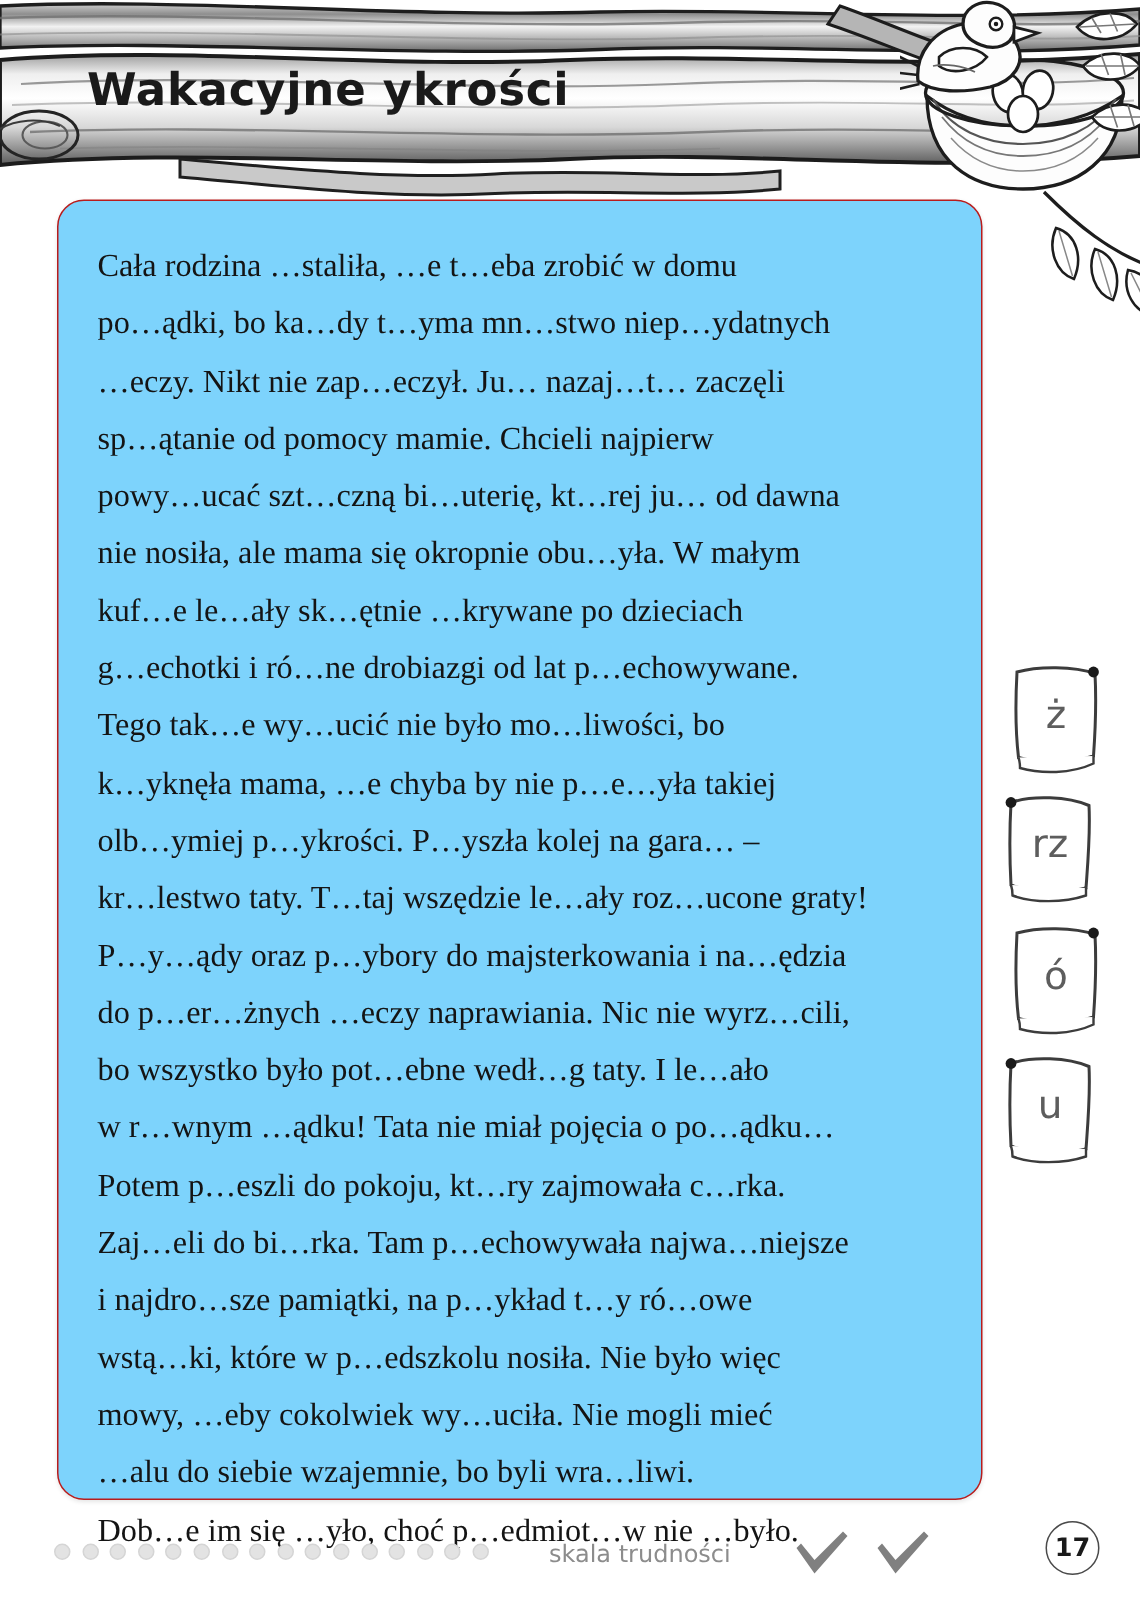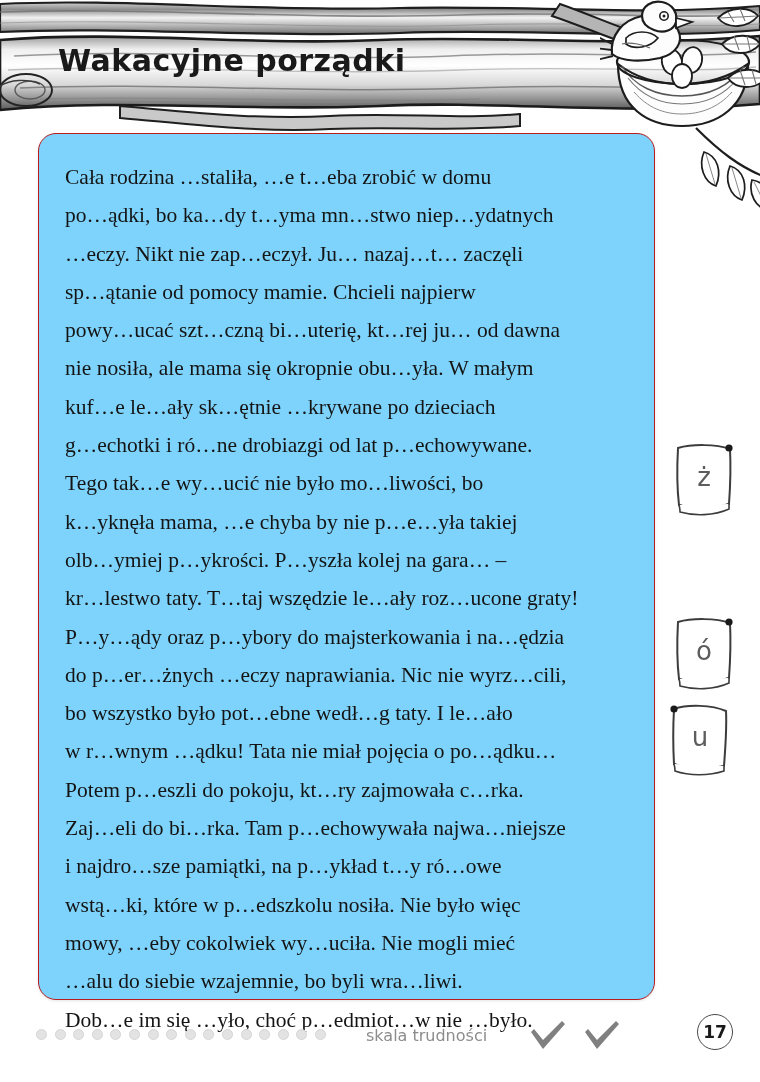--- a/index.html
+++ b/index.html
@@ -148,21 +148,21 @@
     <ellipse cx="26" cy="90" rx="26" ry="16" fill="none" stroke="#242424" stroke-width="2"></ellipse>
     <ellipse cx="30" cy="90" rx="15" ry="9" fill="none" stroke="#5a5a5a" stroke-width="1.4"></ellipse>
     <path d="M0,86 C10,80 26,78 40,84" fill="none" stroke="#3a3a3a" stroke-width="1.4"></path>
 
     <path d="M120,106 C190,112 260,120 330,116 C400,112 460,120 520,114 L520,126 C460,132 400,126 330,129 C260,133 190,124 120,118 Z" fill="#c9c9c9" stroke="#1f1f1f" stroke-width="2"></path>
 
     <path d="M560,4 C600,18 630,34 672,42 L666,54 C624,46 594,30 552,16 Z" fill="#b5b5b5" stroke="#1c1c1c" stroke-width="2"></path>
   </svg>
 </div>
 
-<div id="page-title">Wakacyjne porządki</div>
+<div id="page-title">Wakacyjne ykrości</div>
 
 <div id="branch-right">
   <svg width="170" height="260" viewBox="0 0 170 260">
 
     <path d="M18,64 C18,108 48,126 82,126 C118,126 148,106 148,64 C128,78 104,84 82,84 C58,84 36,78 18,64 Z" fill="#fdfdfd" stroke="#1d1d1d" stroke-width="2.2"></path>
     <path d="M22,66 C34,86 56,96 82,96 C108,96 130,86 144,66" fill="none" stroke="#555" stroke-width="1.4"></path>
     <path d="M28,78 C42,96 60,104 82,104 C104,104 124,96 138,78" fill="none" stroke="#777" stroke-width="1.2"></path>
     <path d="M34,92 C48,108 64,114 82,114 C100,114 118,108 132,92" fill="none" stroke="#8a8a8a" stroke-width="1"></path>
 
     <ellipse cx="83" cy="62" rx="66" ry="22" fill="none" stroke="#1d1d1d" stroke-width="2.2"></ellipse>
@@ -239,20 +239,29 @@
   <div class="note-card" id="note-0">
     <svg width="64" height="78" viewBox="0 0 64 78">
       <path d="M6,8 C20,4 44,4 58,9 C59,28 58,50 57,64 C42,69 20,69 7,65 C5,48 5,26 6,8 Z" fill="#ffffff" stroke="#3c3c3c" stroke-width="2"></path>
       <path d="M7,65 C20,72 42,72 57,64" fill="none" stroke="#3c3c3c" stroke-width="2"></path>
       <path d="M7,65 C8,68 8,70 8,72 C22,76 42,76 57,69 L57,64" fill="#ffffff" stroke="#3c3c3c" stroke-width="1.6"></path>
       <circle cx="57" cy="8" r="3.6" fill="#1a1a1a"></circle>
     </svg>
     <span class="note-letter">ż</span>
   </div>
 
+  <div class="note-card" id="note-1">
+    <svg width="64" height="78" viewBox="0 0 64 78">
+      <path d="M6,9 C20,4 44,5 58,11 C59,30 57,52 56,66 C41,70 19,69 6,64 C5,46 5,27 6,9 Z" fill="#ffffff" stroke="#3c3c3c" stroke-width="2"></path>
+      <path d="M6,64 C19,71 41,72 56,66" fill="none" stroke="#3c3c3c" stroke-width="2"></path>
+      <path d="M6,64 C7,67 7,69 7,71 C21,76 41,76 56,71 L56,66" fill="#ffffff" stroke="#3c3c3c" stroke-width="1.6"></path>
+      <circle cx="6" cy="9" r="3.6" fill="#1a1a1a"></circle>
+    </svg>
+    <span class="note-letter">rz</span>
+  </div>
 
   <div class="note-card" id="note-2">
     <svg width="64" height="78" viewBox="0 0 64 78">
       <path d="M6,8 C20,4 44,4 58,9 C59,28 58,50 57,64 C42,69 20,69 7,65 C5,48 5,26 6,8 Z" fill="#ffffff" stroke="#3c3c3c" stroke-width="2"></path>
       <path d="M7,65 C20,72 42,72 57,64" fill="none" stroke="#3c3c3c" stroke-width="2"></path>
       <path d="M7,65 C8,68 8,70 8,72 C22,76 42,76 57,69 L57,64" fill="#ffffff" stroke="#3c3c3c" stroke-width="1.6"></path>
       <circle cx="57" cy="8" r="3.6" fill="#1a1a1a"></circle>
     </svg>
     <span class="note-letter">ó</span>
   </div>

